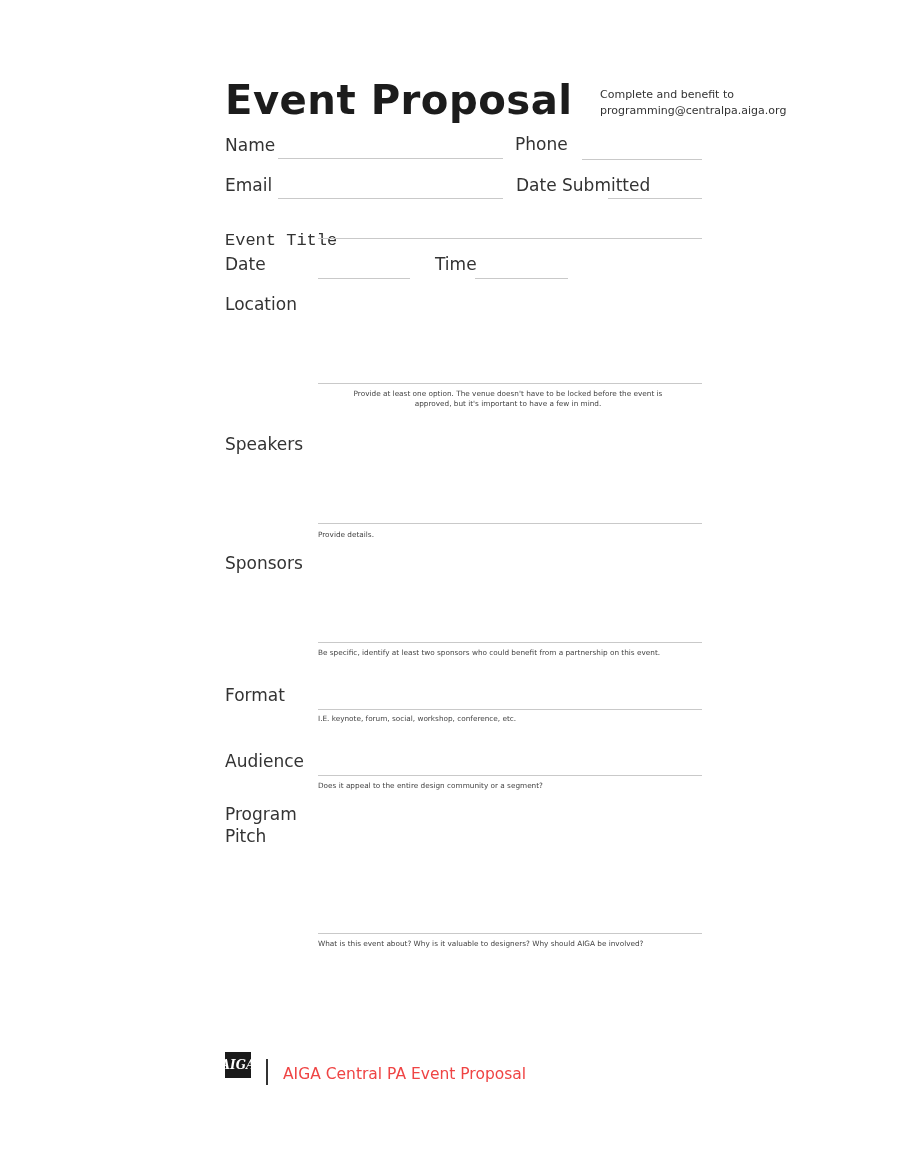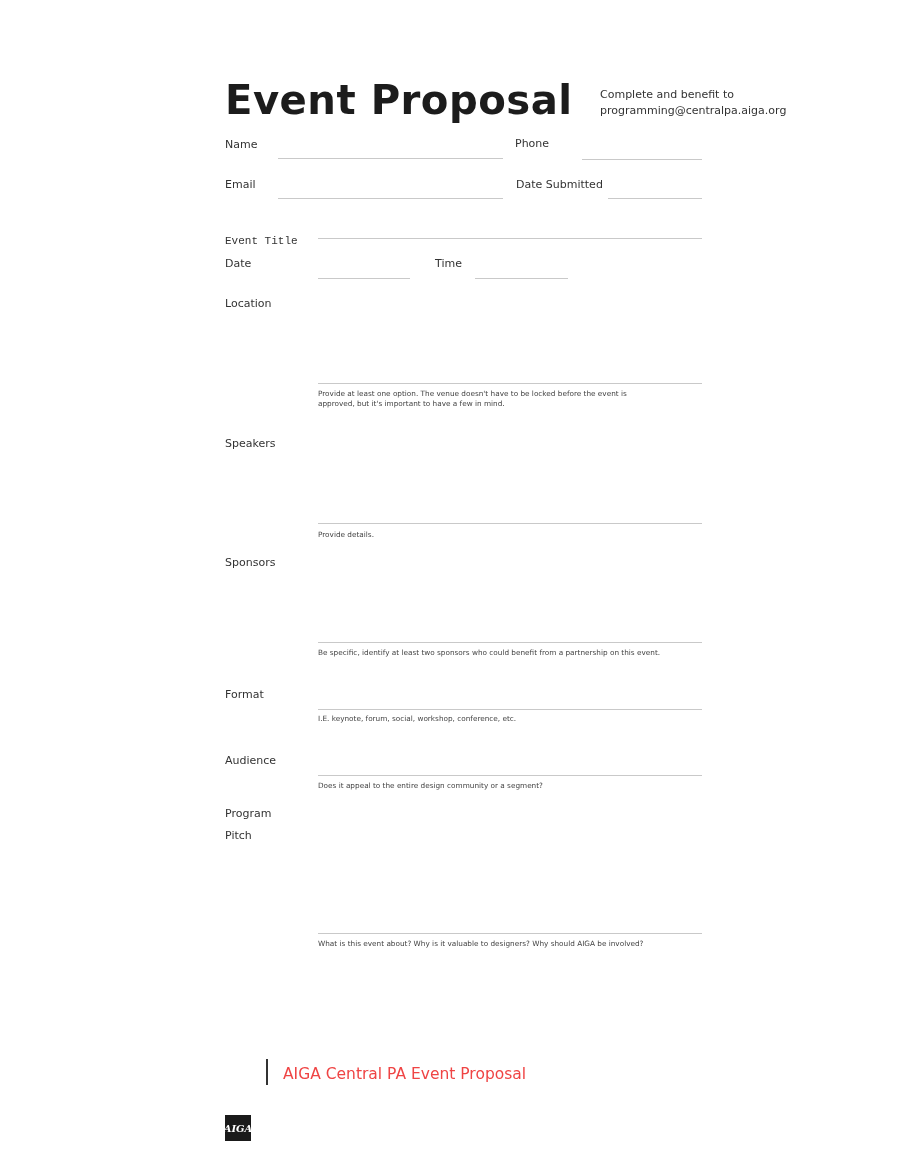--- a/index.html
+++ b/index.html
@@ -3,25 +3,25 @@
 <meta charset="utf-8">
 <style>
   html, body { margin: 0; padding: 0; background: #ffffff; }
   body { width: 900px; height: 1165px; position: relative; overflow: hidden;
          font-family: "DejaVu Sans", "Liberation Sans", sans-serif; color: #2a2a2a; }
   .abs { position: absolute; }
   .title { left: 225px; top: 76px; font-size: 41px; font-weight: 900; letter-spacing: 0.5px;
            color: #1c1c1c; font-family: "DejaVu Sans", sans-serif; line-height: 48px;
            transform: scaleX(0.98); transform-origin: left top; }
   .submit { left: 600px; top: 87px; font-size: 11px; line-height: 16px; color: #333; }
-  .label { font-size: 11px; color: #333; line-height: 14px; white-space: nowrap; }
+  .label { font-size: 17px; color: #333; line-height: 14px; white-space: nowrap; }
   .line { height: 1px; background: #c9c9c9; }
   .hint { font-size: 7.3px; color: #444; line-height: 10px; width: 380px; }
-  .footer-logo { left: 225px; top: 1115px; width: 26px; height: 26px; background: #1a1a1a;
-                 color: #fff; font-family: "DejaVu Serif", serif; font-style: italic; font-size: 10px;
+  .footer-logo { left: 225px; top: 1052px; width: 26px; height: 26px; background: #1a1a1a;
+                 color: #fff; font-family: "DejaVu Serif", serif; font-style: italic; font-size: 12px;
                  font-weight: bold; display: flex; align-items: center; justify-content: center; text-align: right; }
   .footer-divider { left: 266px; top: 1059px; width: 2px; height: 26px; background: #333; }
   .footer-text { left: 283px; top: 1064px; font-size: 15.5px; color: #ef4444; line-height: 20px; }
 </style>
 </head>
 <body>
 
 <div class="abs title">Event Proposal</div>
 <div class="abs submit">
   <div>Complete and benefit to</div>
@@ -41,21 +41,21 @@
 <div class="abs label" style="left:225px;top:234px;font-family:Liberation Mono, monospace;">Event Title</div>
 <div class="abs line" style="left:318px;top:238px;width:384px;"></div>
 
 <div class="abs label" style="left:225px;top:257px;">Date</div>
 <div class="abs line" style="left:318px;top:278px;width:92px;"></div>
 <div class="abs label" style="left:435px;top:257px;">Time</div>
 <div class="abs line" style="left:475px;top:278px;width:93px;"></div>
 
 <div class="abs label" style="left:225px;top:297px;">Location</div>
 <div class="abs line" style="left:318px;top:383px;width:384px;"></div>
-<div class="abs hint" style="left:318px;top:389px;">
+<div class="abs hint" style="left:318px;top:389px;text-align:center;">
   <div>Provide at least one option. The venue doesn't have to be locked before the event is</div>
   <div>approved, but it's important to have a few in mind.</div>
 </div>
 
 <div class="abs label" style="left:225px;top:437px;">Speakers</div>
 <div class="abs line" style="left:318px;top:523px;width:384px;"></div>
 <div class="abs hint" style="left:318px;top:530px;">Provide details.</div>
 
 <div class="abs label" style="left:225px;top:556px;">Sponsors</div>
 <div class="abs line" style="left:318px;top:642px;width:384px;"></div>

